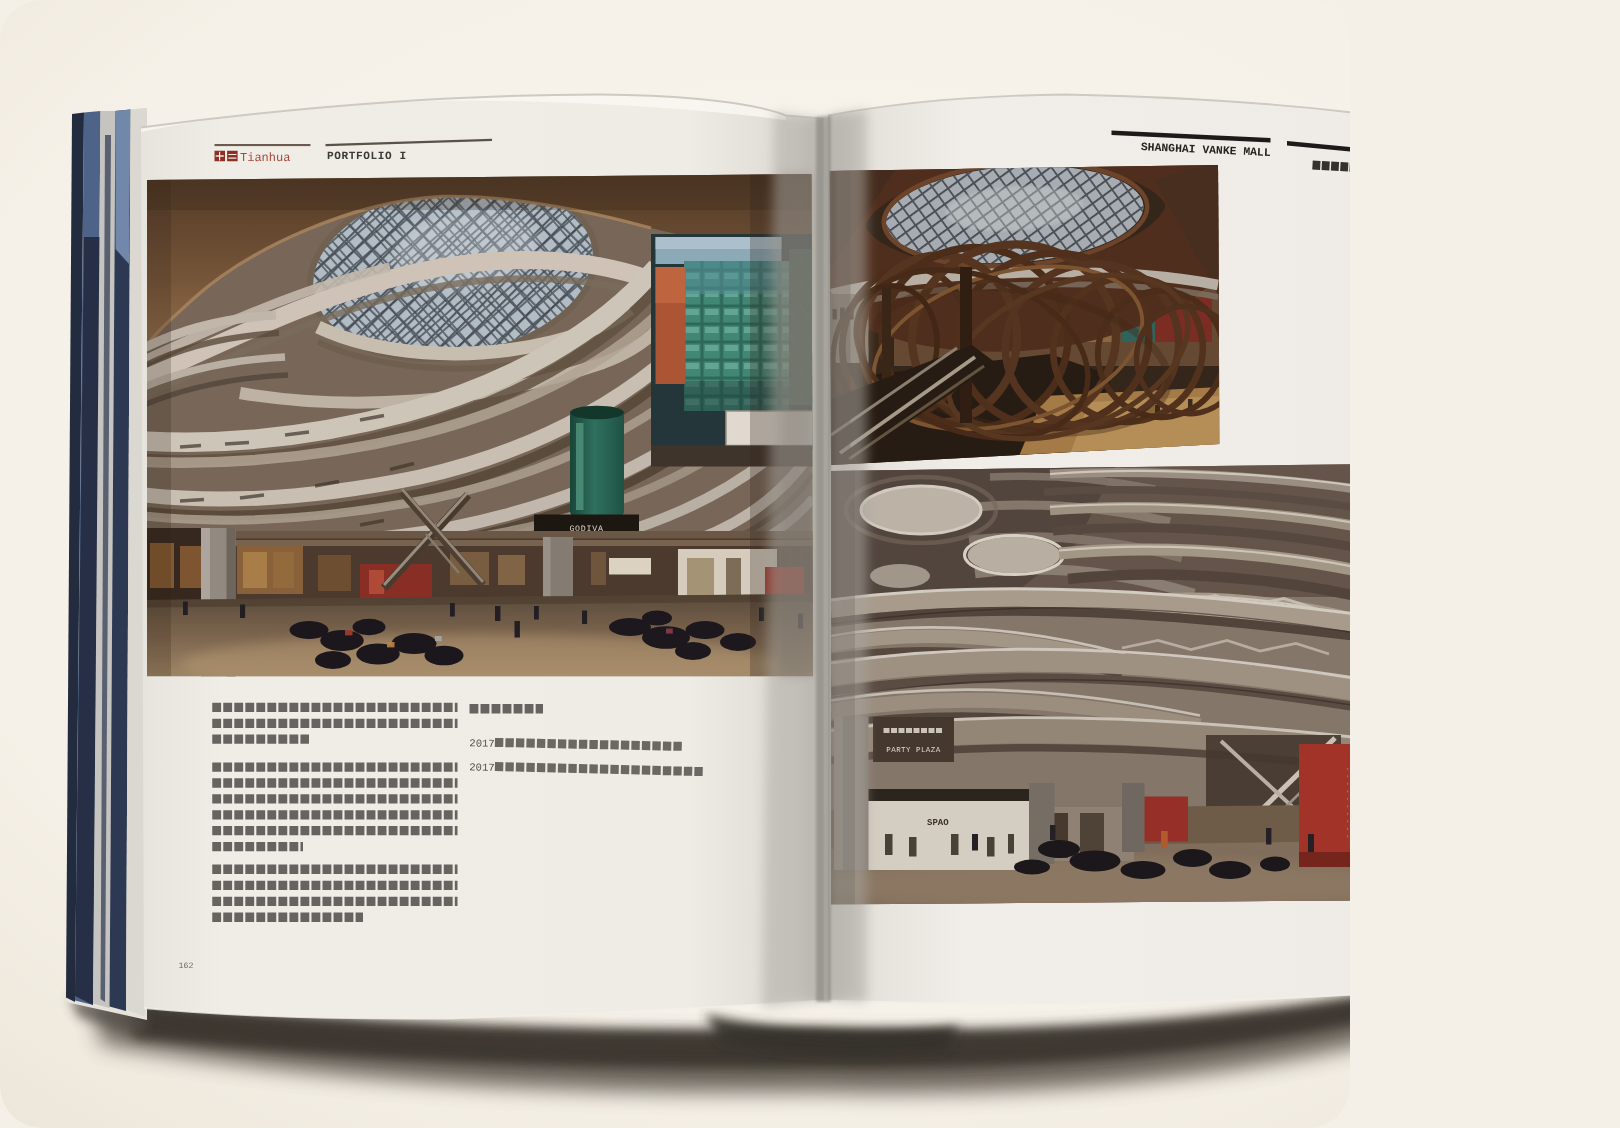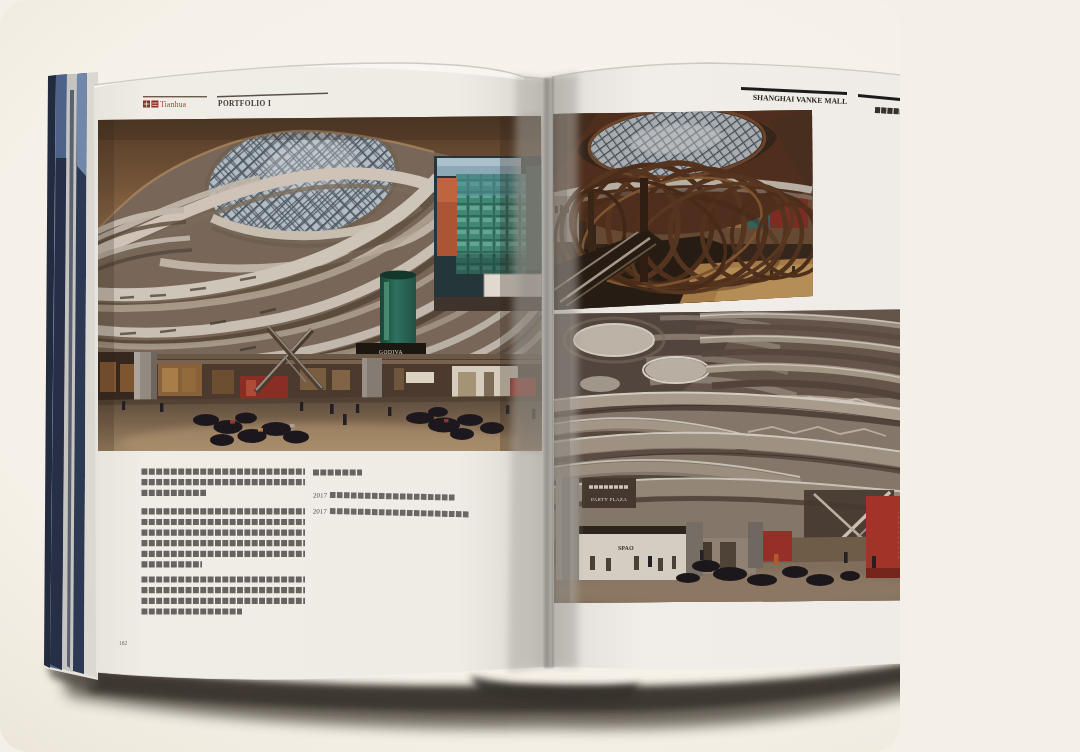--- a/index.html
+++ b/index.html
@@ -1,16 +1,16 @@
 <!DOCTYPE html>
 <html><head>
 <meta charset="utf-8">
 <style>
 html,body{margin:0;padding:0;background:#f4efe7;}
-#stage{position:relative;width:900px;height:752px;overflow:hidden;font-family:Liberation Serif, serif;border-radius:28px;}
+#stage{position:relative;width:900px;height:752px;overflow:hidden;font-family:Liberation Mono, monospace;border-radius:28px;}
 svg{position:absolute;left:0;top:0;}
 </style>
 </head>
 <body>
 <div id="stage">
 <svg width="1080" height="752" viewBox="0 0 1080 752">
 <defs>
   <radialGradient id="bgvig" cx="50%" cy="42%" r="75%">
     <stop offset="0%" stop-color="#f9f4ec"></stop>
     <stop offset="70%" stop-color="#f6f1e8"></stop>

